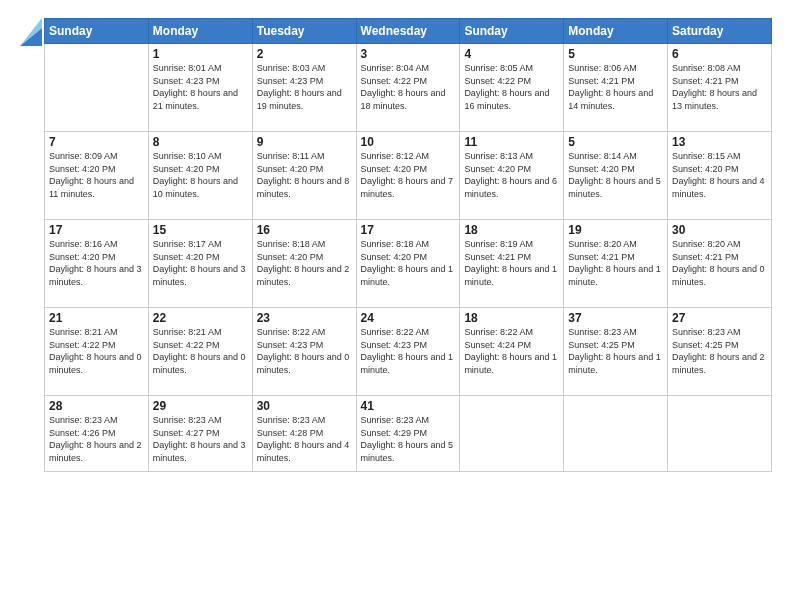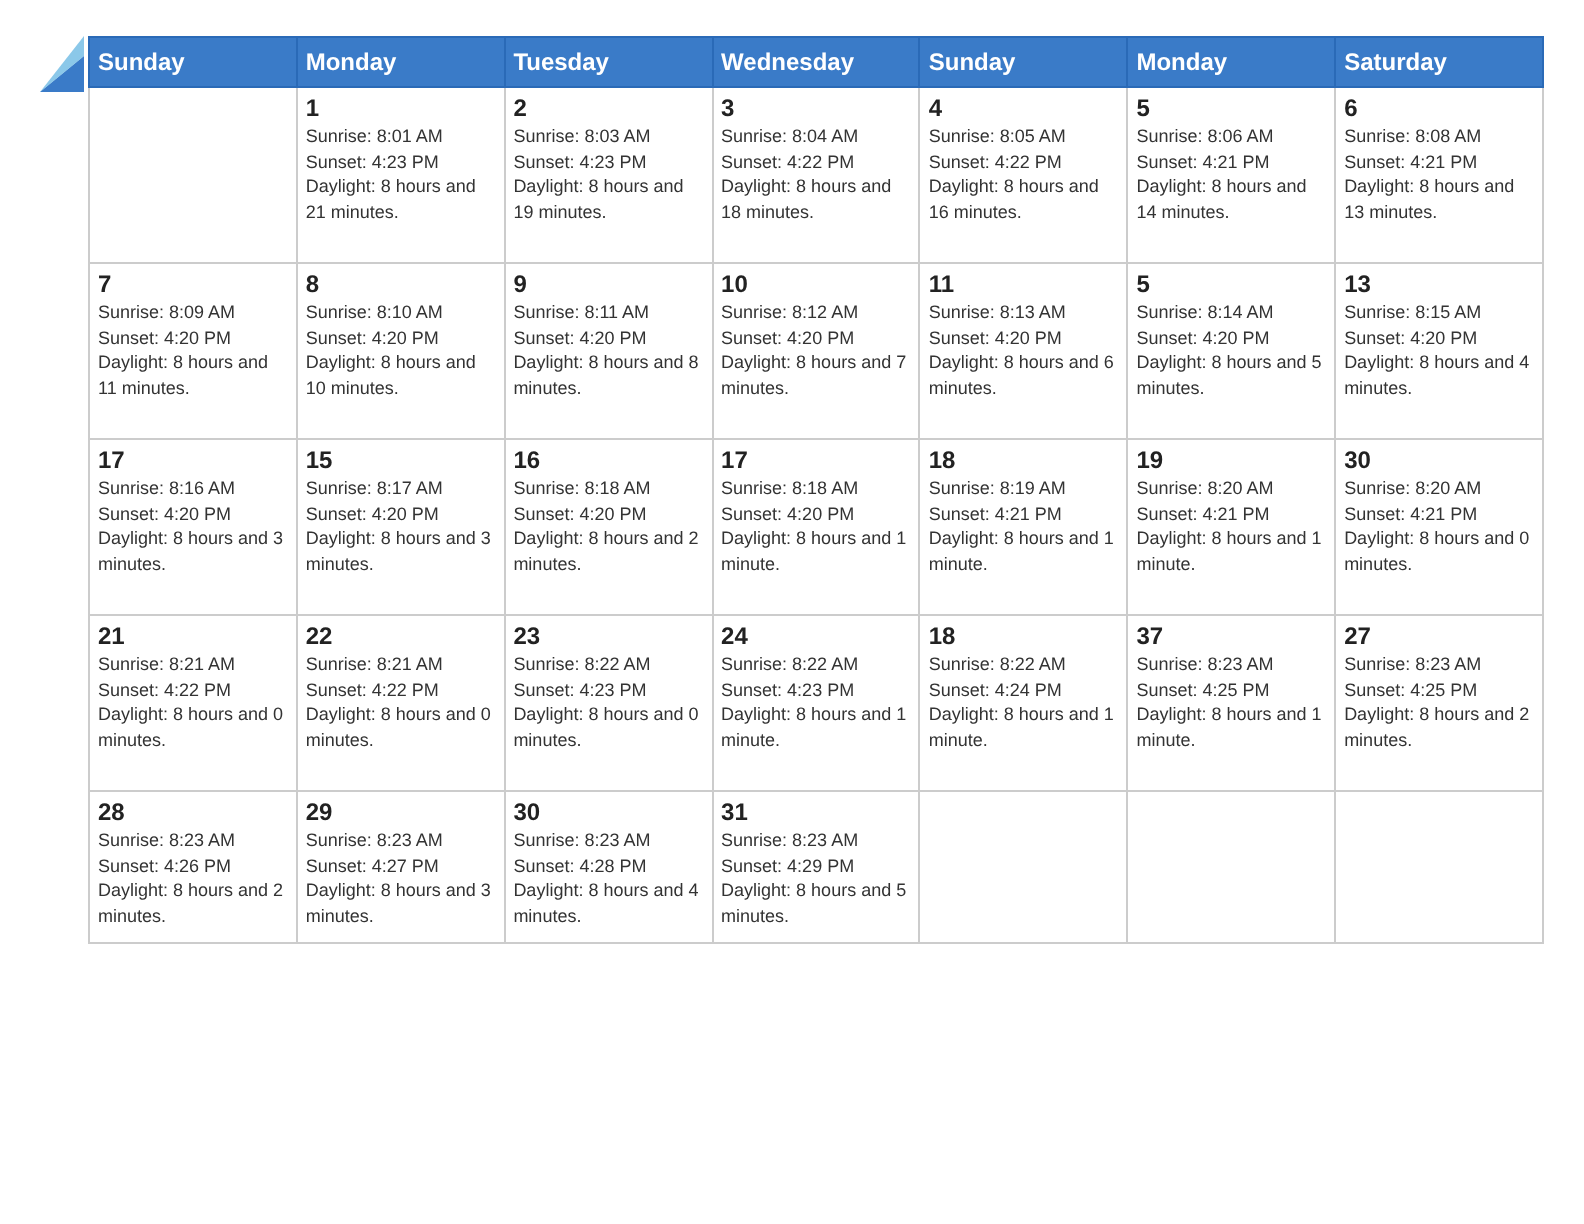--- a/index.html
+++ b/index.html
@@ -262,21 +262,21 @@
           </td>
           <td>
             <span class="day-num">29</span>
             <div class="day-info">Sunrise: 8:23 AM<br>Sunset: 4:27 PM<br>Daylight: 8 hours and 3 minutes.</div>
           </td>
           <td>
             <span class="day-num">30</span>
             <div class="day-info">Sunrise: 8:23 AM<br>Sunset: 4:28 PM<br>Daylight: 8 hours and 4 minutes.</div>
           </td>
           <td>
-            <span class="day-num">31</span>
+            <span class="day-num">41</span>
             <div class="day-info">Sunrise: 8:23 AM<br>Sunset: 4:29 PM<br>Daylight: 8 hours and 5 minutes.</div>
           </td>
           <td class="empty-cell"></td>
           <td class="empty-cell"></td>
           <td class="empty-cell"></td>
         </tr>
       </tbody>
   </table>
 </div>
 

